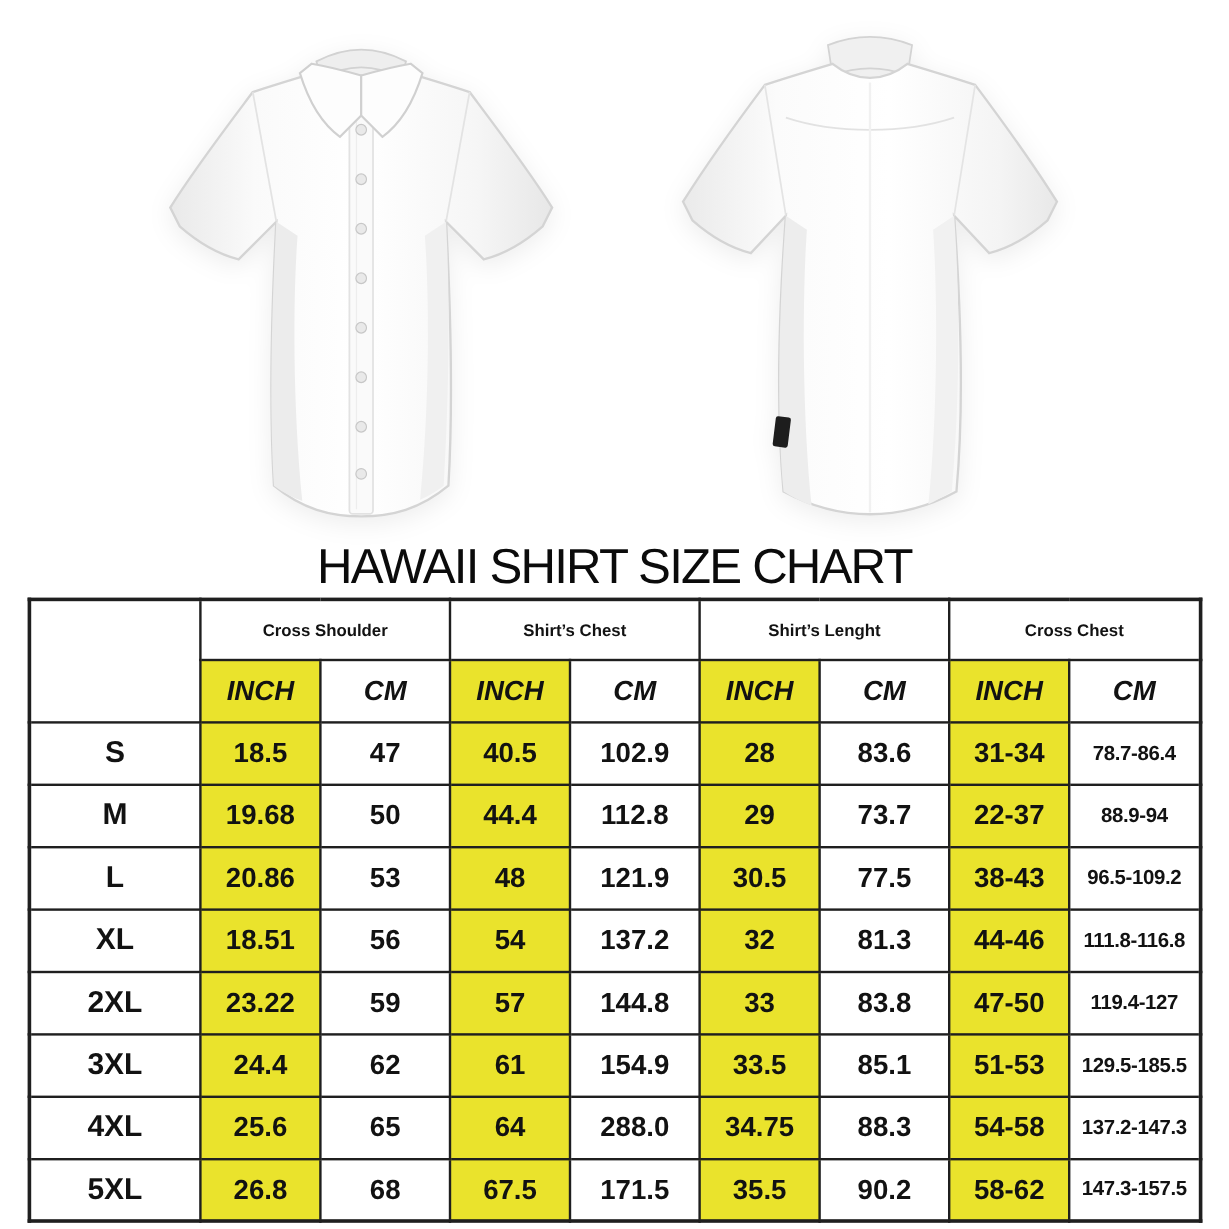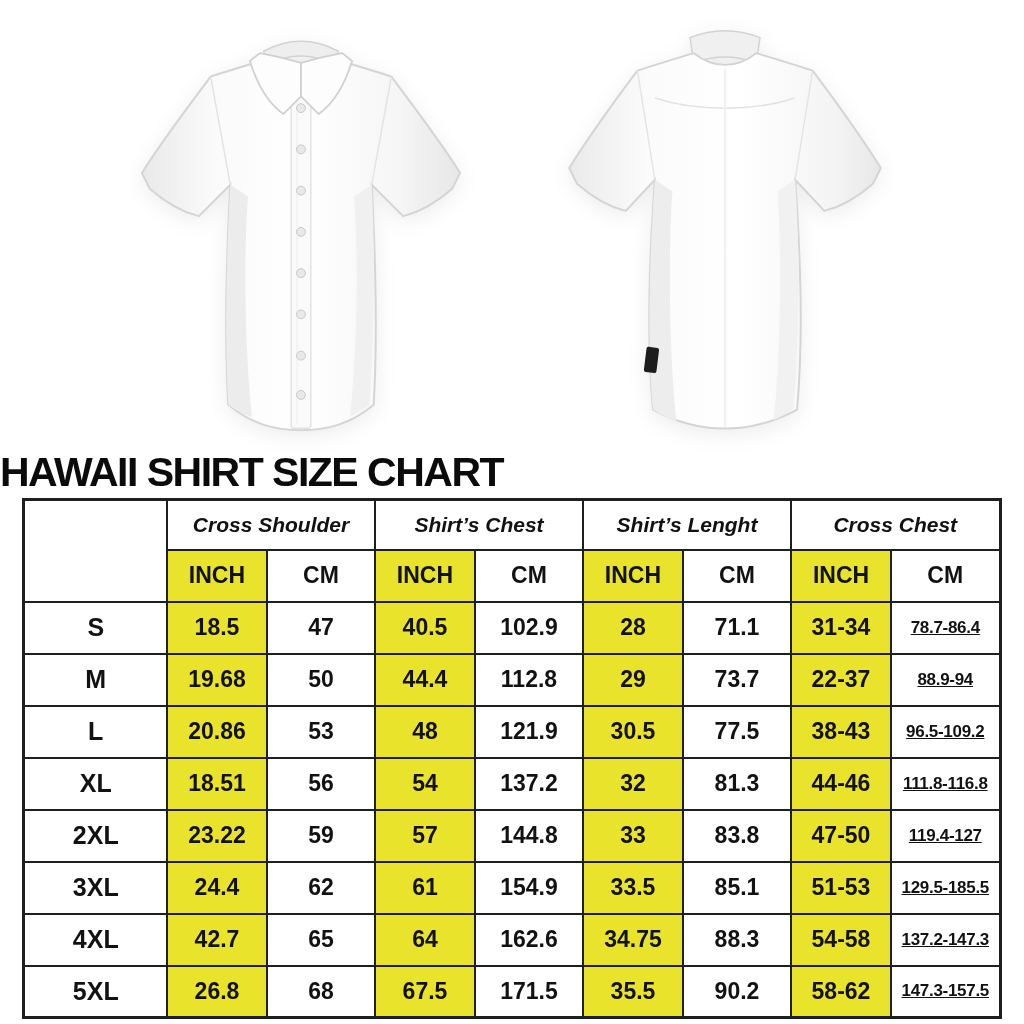--- a/index.html
+++ b/index.html
@@ -8,41 +8,41 @@
     font-family:"Liberation Sans","DejaVu Sans",sans-serif;color:#121212;
   }
   
   .shirts-row{
     height:446px;display:flex;justify-content:center;align-items:flex-start;
     gap:52px;padding-top:4px;
   }
   .shirt{filter:drop-shadow(0 5px 10px rgba(0,0,0,0.07));}
   
   .page-title{
-    margin:0 0 4px 0;
-    font-size:41px;line-height:44px;font-weight:bold;letter-spacing:-1.5px;
+    text-align:center;margin:0 0 4px 0;
+    font-size:41px;line-height:44px;font-weight:normal;letter-spacing:-1.5px;
     color:#0b0b0b;
   }
   
   table.size-chart{
     border-collapse:collapse;margin:0 auto;width:976px;table-layout:fixed;
     border:3px solid #1f1f1f;
   }
   .size-chart th,.size-chart td{
     border:2.5px solid #1f1f1f;text-align:center;vertical-align:middle;
     font-weight:bold;padding:0;color:#121212;background:#ffffff;
   }
   .size-chart thead tr.group-row{height:50px;}
-  .size-chart thead tr.unit-row{height:52px;}
+  .size-chart thead tr.unit-row{height:52px;font-style:italic;}
   .size-chart tbody tr{height:52px;}
-  .size-chart th.group{font-size:21px;letter-spacing:0;font-style:italic;}
+  .size-chart th.group{font-size:14px;letter-spacing:0;}
   .size-chart th.unit{font-size:23px;}
   .size-chart th.size{font-size:25px;}
   .size-chart td{font-size:23px;}
-  .size-chart td:last-child{font-size:17px;letter-spacing:-0.3px;text-decoration:underline;}
+  .size-chart td:last-child{font-size:17px;letter-spacing:-0.3px;}
   .size-chart .inch{background:#EAE32C;}
 </style>
 </head>
 <body>
 
 <div class="shirts-row">
 
   <svg class="shirt" width="374" height="442" viewBox="0 0 380 450" aria-hidden="true">
     <defs>
       <linearGradient id="fg" x1="0" y1="0" x2="1" y2="0">
@@ -161,21 +161,21 @@
     </tr>
   </thead>
   <tbody>
     <tr>
       <th class="size">S</th>
       <td class="inch">18.5</td>
       <td>47</td>
       <td class="inch">40.5</td>
       <td>102.9</td>
       <td class="inch">28</td>
-      <td>71.1</td>
+      <td>83.6</td>
       <td class="inch">31-34</td>
       <td>78.7-86.4</td>
     </tr>
     <tr>
       <th class="size">M</th>
       <td class="inch">19.68</td>
       <td>50</td>
       <td class="inch">44.4</td>
       <td>112.8</td>
       <td class="inch">29</td>
@@ -222,24 +222,24 @@
       <td>62</td>
       <td class="inch">61</td>
       <td>154.9</td>
       <td class="inch">33.5</td>
       <td>85.1</td>
       <td class="inch">51-53</td>
       <td>129.5-185.5</td>
     </tr>
     <tr>
       <th class="size">4XL</th>
-      <td class="inch">42.7</td>
+      <td class="inch">25.6</td>
       <td>65</td>
       <td class="inch">64</td>
-      <td>162.6</td>
+      <td>288.0</td>
       <td class="inch">34.75</td>
       <td>88.3</td>
       <td class="inch">54-58</td>
       <td>137.2-147.3</td>
     </tr>
     <tr>
       <th class="size">5XL</th>
       <td class="inch">26.8</td>
       <td>68</td>
       <td class="inch">67.5</td>

